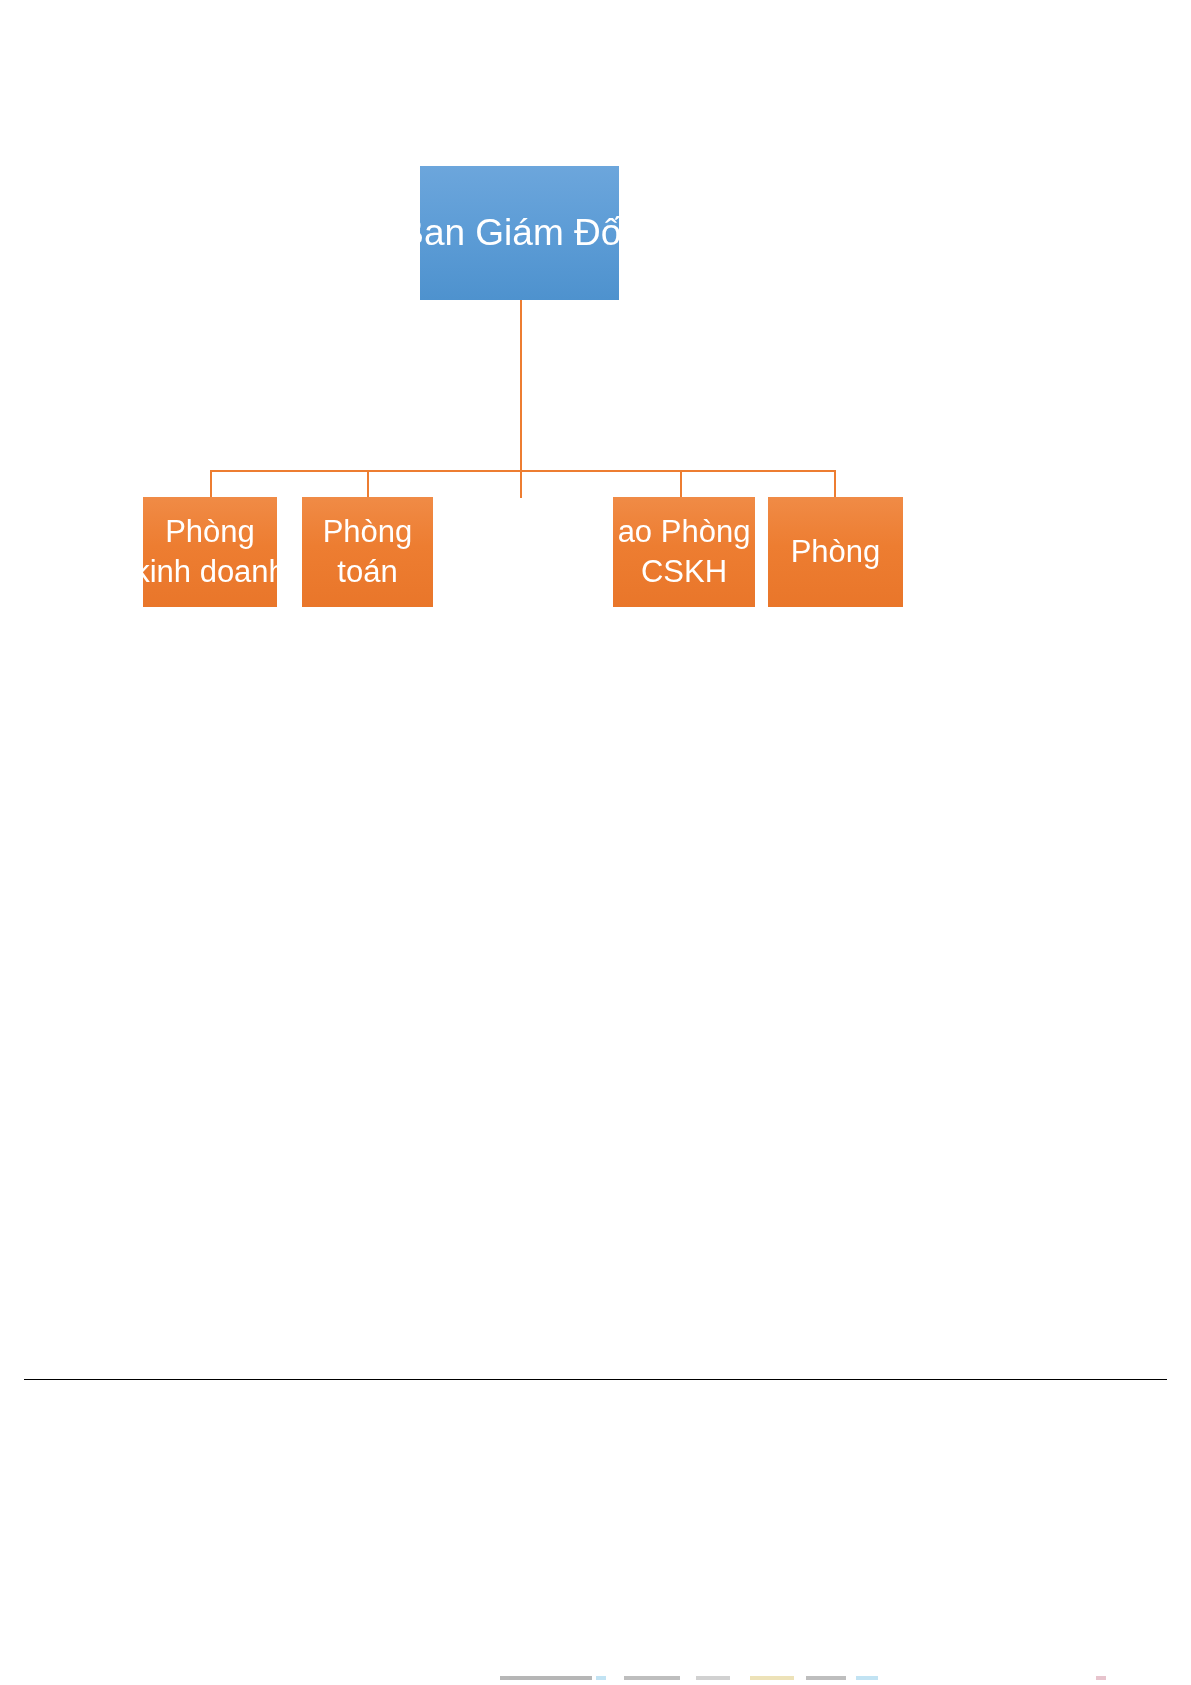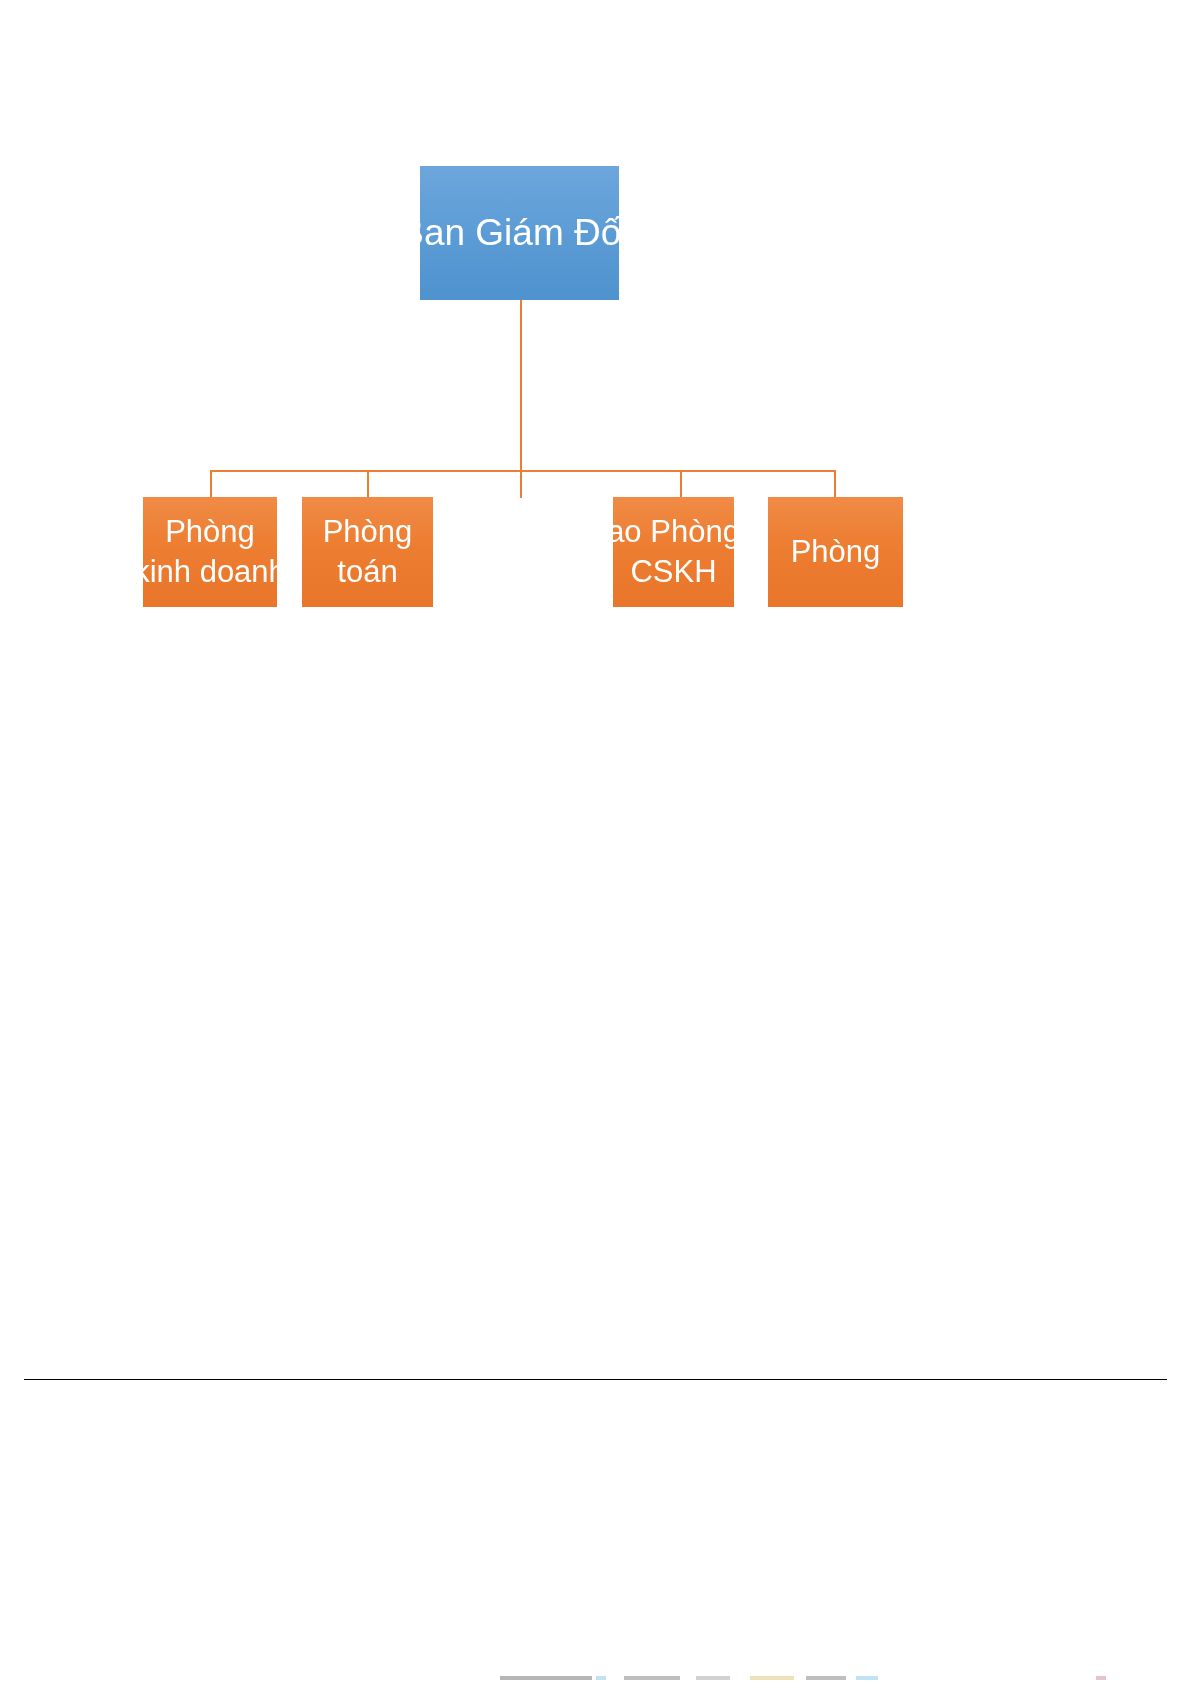--- a/index.html
+++ b/index.html
@@ -80,21 +80,21 @@
     white-space: nowrap;
   }
   .node-child .node-text .ln {
     display: block;
   }
 
   
   .child-0 { left: 143px;  width: 134px; }
   .child-1 { left: 302px;  width: 131px; }
   .child-2 { left: 450px;  width: 139px; }
-  .child-3 { left: 613px;  width: 121px; }
+  .child-3 { left: 613px;  width: 142px; }
   .child-4 { left: 768px;  width: 135px; }
 
   
   .child-2 .node-text,
   .child-3 .node-text { font-size: 31px; }
 
   
   .footer-rule {
     position: absolute;
     left: 24px;

